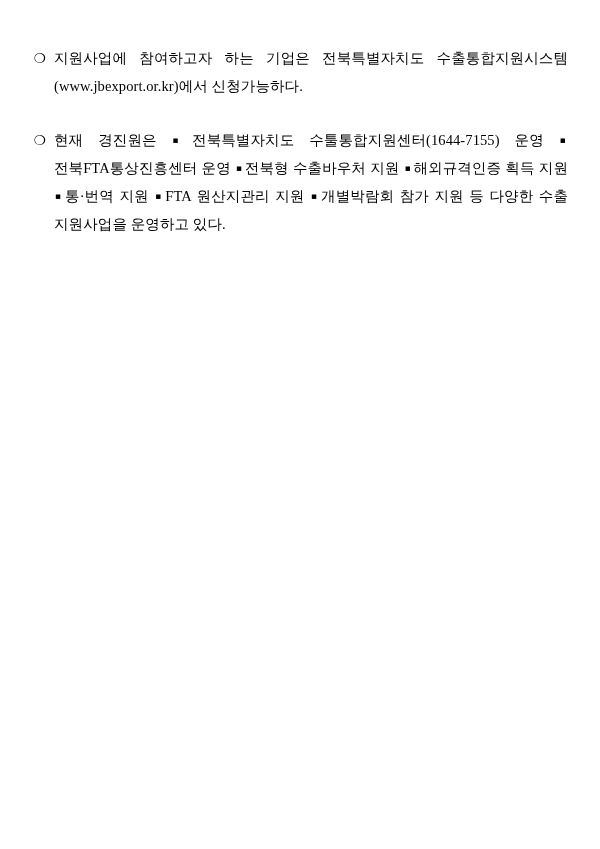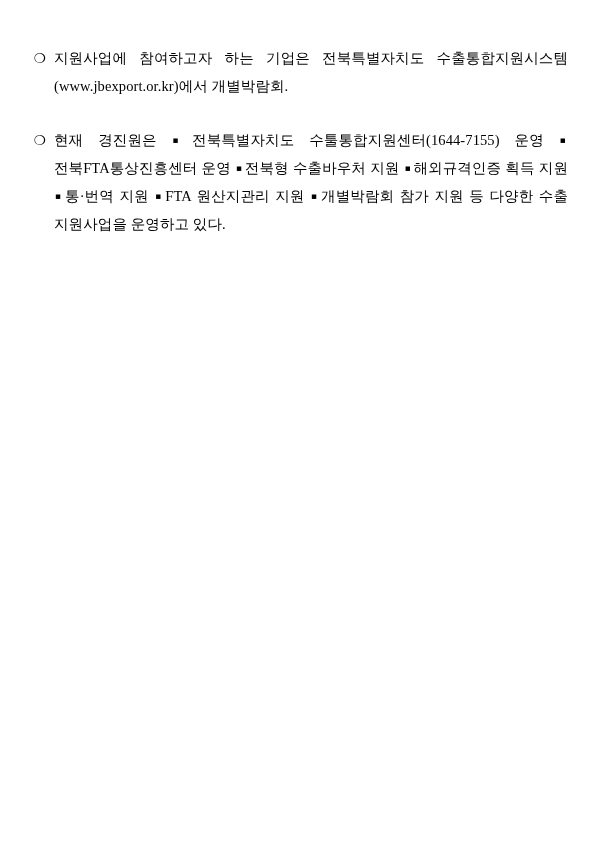--- a/index.html
+++ b/index.html
@@ -59,21 +59,21 @@
 </style>
 </head>
 <body>
 
 <div class="page">
   <div class="body-block">
 
     <div class="para">
       <div class="bullet">❍</div>
       <div class="para-text">
-        <span>지원사업에  참여하고자  하는  기업은  전북특별자치도  수출통합지원시스템 (www.jbexport.or.kr)에서  개별박람회.</span>
+        <span>지원사업에  참여하고자  하는  기업은  전북특별자치도  수출통합지원시스템 (www.jbexport.or.kr)에서  신청가능하다.</span>
       </div>
     </div>
 
     <div class="para">
       <div class="bullet">❍</div>
       <div class="para-text"><span>현재  경진원은 </span><span class="sq">▪</span><span>전북특별자치도  수툴통합지원센터(1644-7155)  운영 </span><span class="sq">▪</span><span>전북FTA통상진흥센터  운영 </span><span class="sq">▪</span><span>전북형  수출바우처  지원 </span><span class="sq">▪</span><span>해외규격인증  획득  지원 </span><span class="sq">▪</span><span>통·번역  지원 </span><span class="sq">▪</span><span>FTA  원산지관리  지원 </span><span class="sq">▪</span><span>개별박람회  참가  지원 등 다양한 수출 지원사업을 운영하고 있다.</span></div>
     </div>
 
   </div>
 </div>

